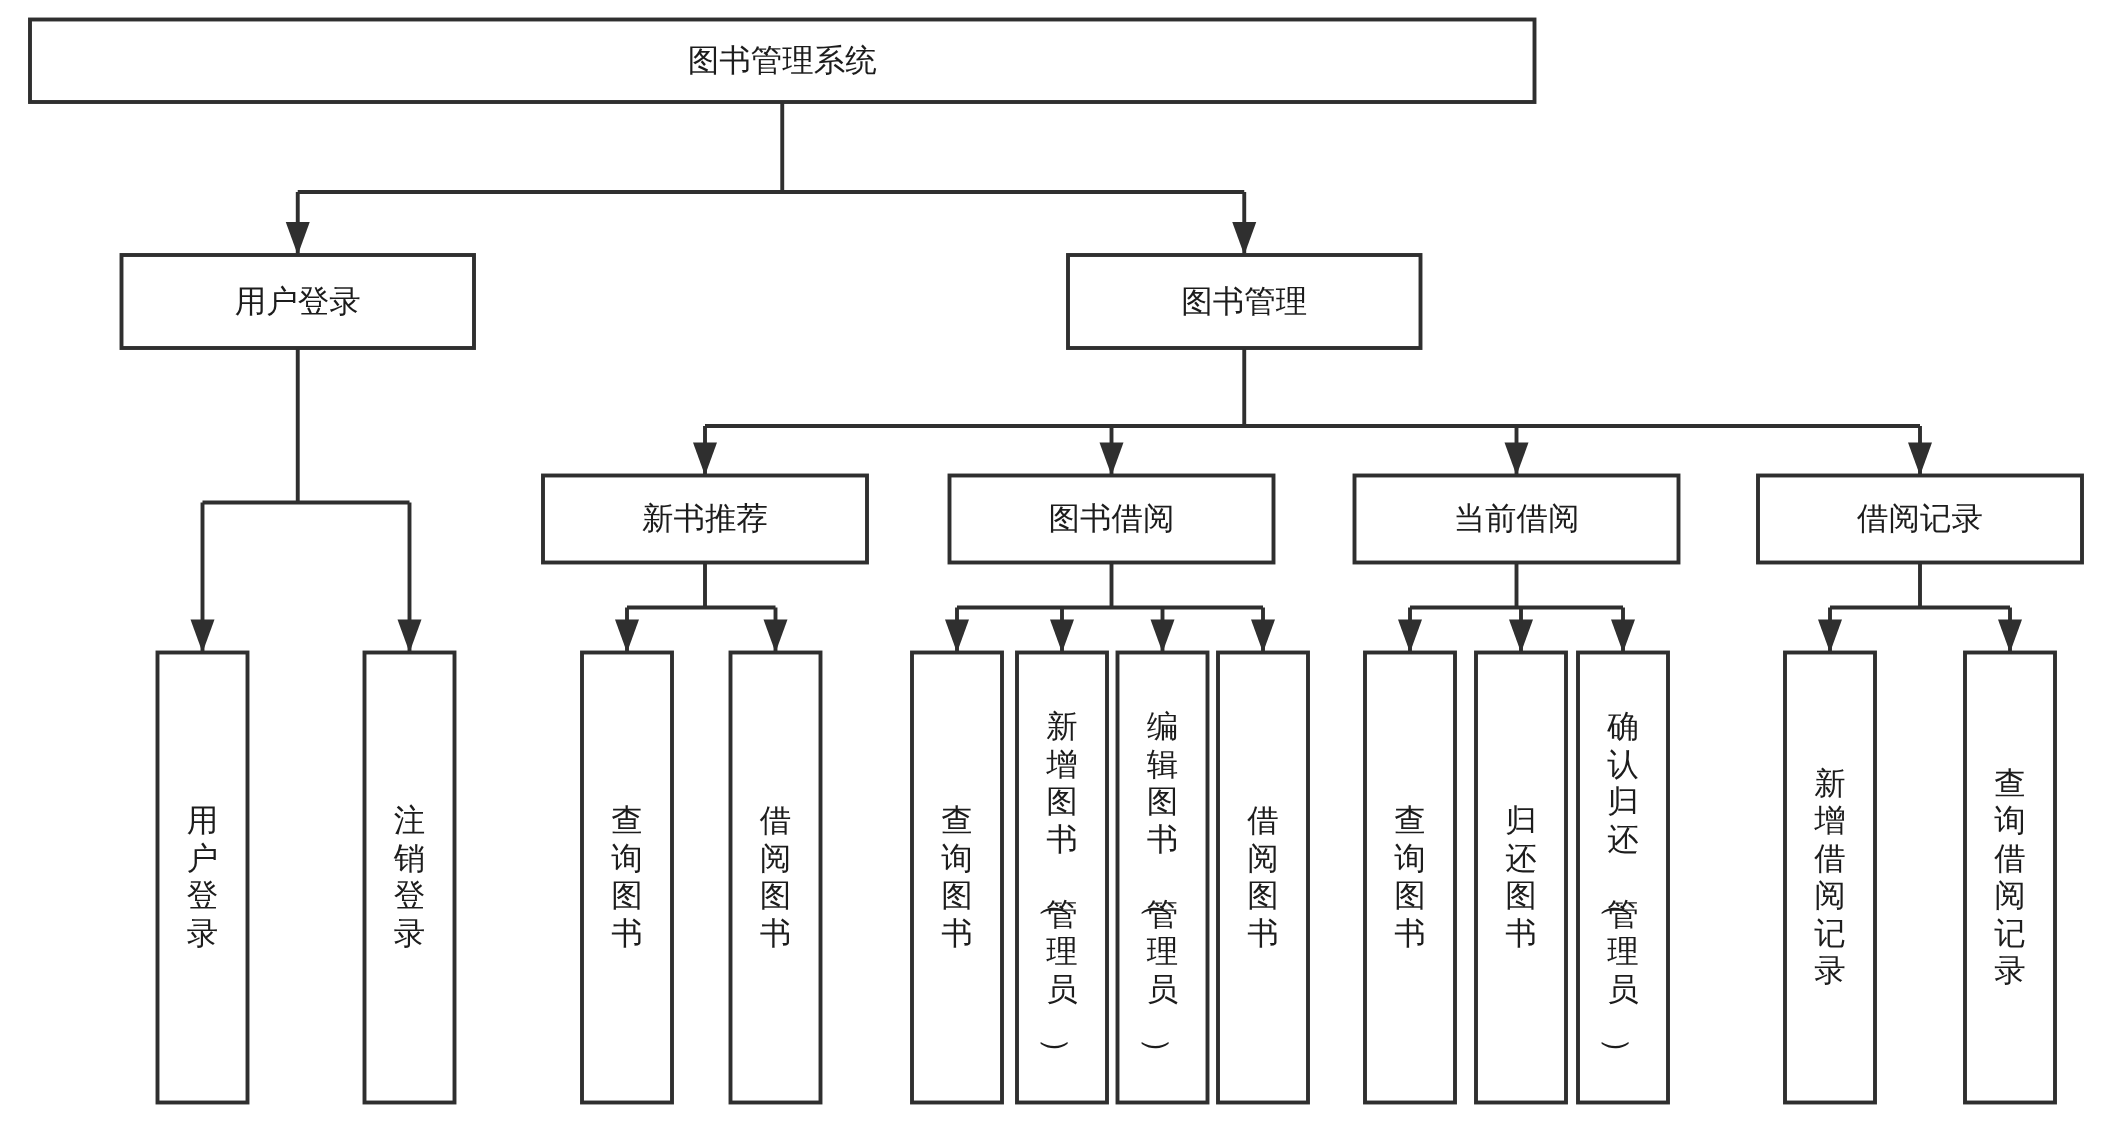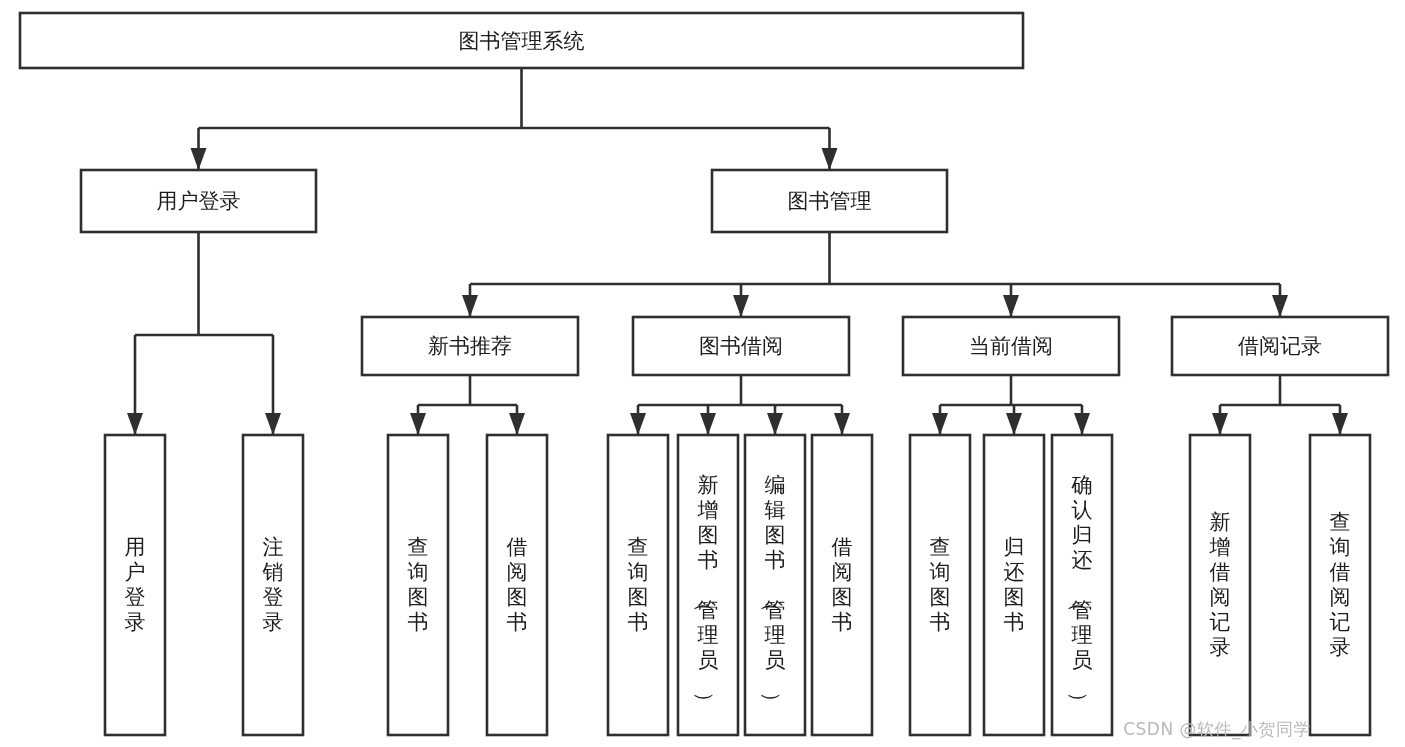--- a/index.html
+++ b/index.html
@@ -201,14 +201,13 @@
         <g>
           <rect x="1190" y="435" width="60" height="300" class="node-box"></rect>
           <text class="node-label-v" x="1220" y="529"><tspan x="1220" dy="0">新</tspan><tspan x="1220" dy="25">增</tspan><tspan x="1220" dy="25">借</tspan><tspan x="1220" dy="25">阅</tspan><tspan x="1220" dy="25">记</tspan><tspan x="1220" dy="25">录</tspan></text>
         </g>
         <g>
           <rect x="1310" y="435" width="60" height="300" class="node-box"></rect>
           <text class="node-label-v" x="1340" y="529"><tspan x="1340" dy="0">查</tspan><tspan x="1340" dy="25">询</tspan><tspan x="1340" dy="25">借</tspan><tspan x="1340" dy="25">阅</tspan><tspan x="1340" dy="25">记</tspan><tspan x="1340" dy="25">录</tspan></text>
         </g>
       </g>
   </svg>
-  <div class="watermark">CSDN @软件_小贺同学</div>
 </div>
 
 </body></html>

